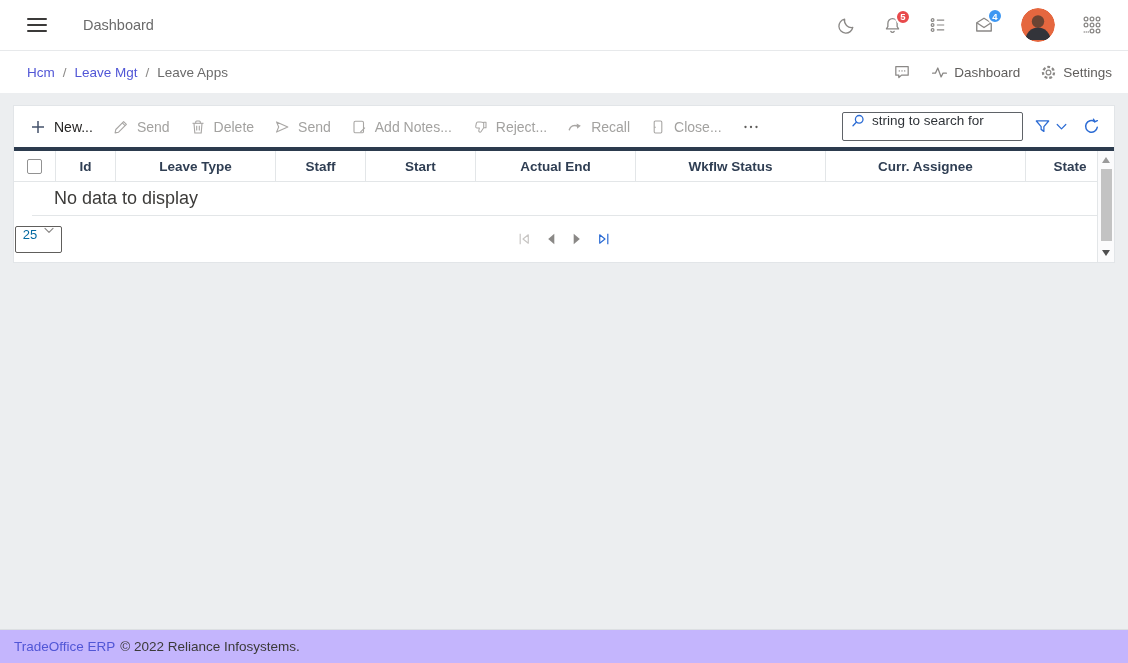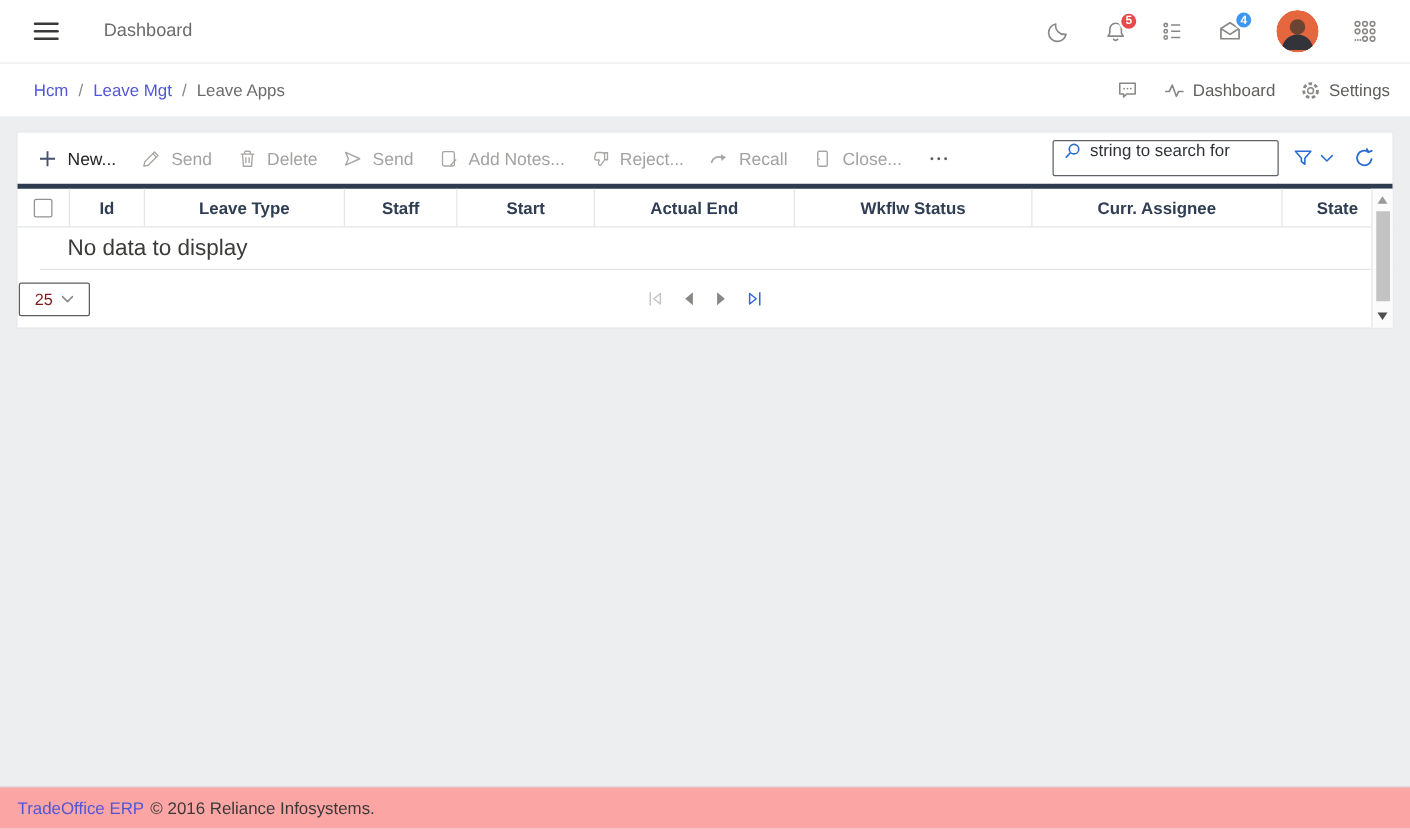--- a/index.html
+++ b/index.html
@@ -63,32 +63,32 @@
   .grid-header { display:flex; align-items:stretch; border-top:4px solid #2c3b4e; border-bottom:1px solid #e3e6e8; height:35px; }
   .gh-cell { display:flex; align-items:center; justify-content:center; border-right:1px solid #e3e6e8; font-weight:bold; color:#2f3e53; font-size:13.5px; }
   .gh-cell:last-child { border-right:none; }
   .c-cb{width:42px;} .c-id{width:60px;} .c-type{width:160px;} .c-staff{width:90px;}
   .c-start{width:110px;} .c-end{width:160px;} .c-wkflw{width:190px;} .c-asgn{width:200px;} .c-state{flex:1;}
   .checkbox { width:15px; height:15px; border:1px solid #929292; border-radius:2px; background:#fff; cursor:pointer; }
 
   .grid-empty { height:34px; display:flex; align-items:center; padding-left:22px; font-size:18px; color:#3c3b39; border-bottom:1px solid #e3e6e8;margin-left:18px; }
 
   .grid-pager { height:46px; position:relative; display:flex; align-items:center; }
-  .page-size { display:flex; align-items:center; justify-content:center; gap:7px; width:57px; height:27px; margin-left:1px; border:1px solid #605e5c; border-radius:2px; background:#fff; font-size:13px; color:#7f1d1d; cursor:pointer; }
+  .page-size { display:flex; align-items:flex-start; justify-content:center; gap:7px; width:47px; height:27px; margin-left:1px; border:1px solid #605e5c; border-radius:2px; background:#fff; font-size:13px; color:#0369a1; cursor:pointer; }
   .pager-nav { position:absolute; left:50%; top:50%; transform:translate(-50%,-50%); display:flex; align-items:center; gap:14px; }
   .pg-btn { background:none; border:none; cursor:pointer; display:flex; padding:0; }
 
   .vscrollbar { position:absolute; top:4px; right:0; bottom:0; width:17px; background:#fbfbfc; border-left:1px solid #e3e6e8; display:flex; flex-direction:column; align-items:center; }
   .vsb-arrow { width:0; height:0; border-left:4.5px solid transparent; border-right:4.5px solid transparent; cursor:pointer; }
   .vsb-up { margin-top:6px; border-bottom:6px solid #9a9a9a; }
   .vsb-thumb { width:11px; height:72px; background:#c3c3c3; margin-top:6px; cursor:grab; }
   .vsb-down { margin-top:auto; margin-bottom:6px; border-top:6px solid #4f4f4f; }
 
   
-  .footer { margin-top:auto; height:34px; flex:0 0 auto; display:flex; align-items:center; padding:0 14px; font-size:13.5px; background:#fca5a5; border-top:1px solid #dcdfe2; color:#3b3a39; }
+  .footer { margin-top:auto; height:34px; flex:0 0 auto; display:flex; align-items:center; padding:0 14px; font-size:13.5px; background:#c4b5fd; border-top:1px solid #dcdfe2; color:#3b3a39; }
   .footer-link { color:#5156d6; text-decoration:none; cursor:pointer; margin-right:5px; }
 </style>
 </head>
 <body>
 
 <div class="page">
 
   <header class="topbar">
     <button class="hamburger">
         <span></span>
@@ -368,16 +368,16 @@
       <div class="vscrollbar">
         <span class="vsb-arrow vsb-up"></span>
         <span class="vsb-thumb"></span>
         <span class="vsb-arrow vsb-down"></span>
       </div>
     </div>
   </section>
 
   <footer class="footer">
     <a class="footer-link">TradeOffice ERP</a>
-    <span>© 2016 Reliance Infosystems.</span>
+    <span>© 2022 Reliance Infosystems.</span>
   </footer>
 
 </div>
 
 </body></html>

